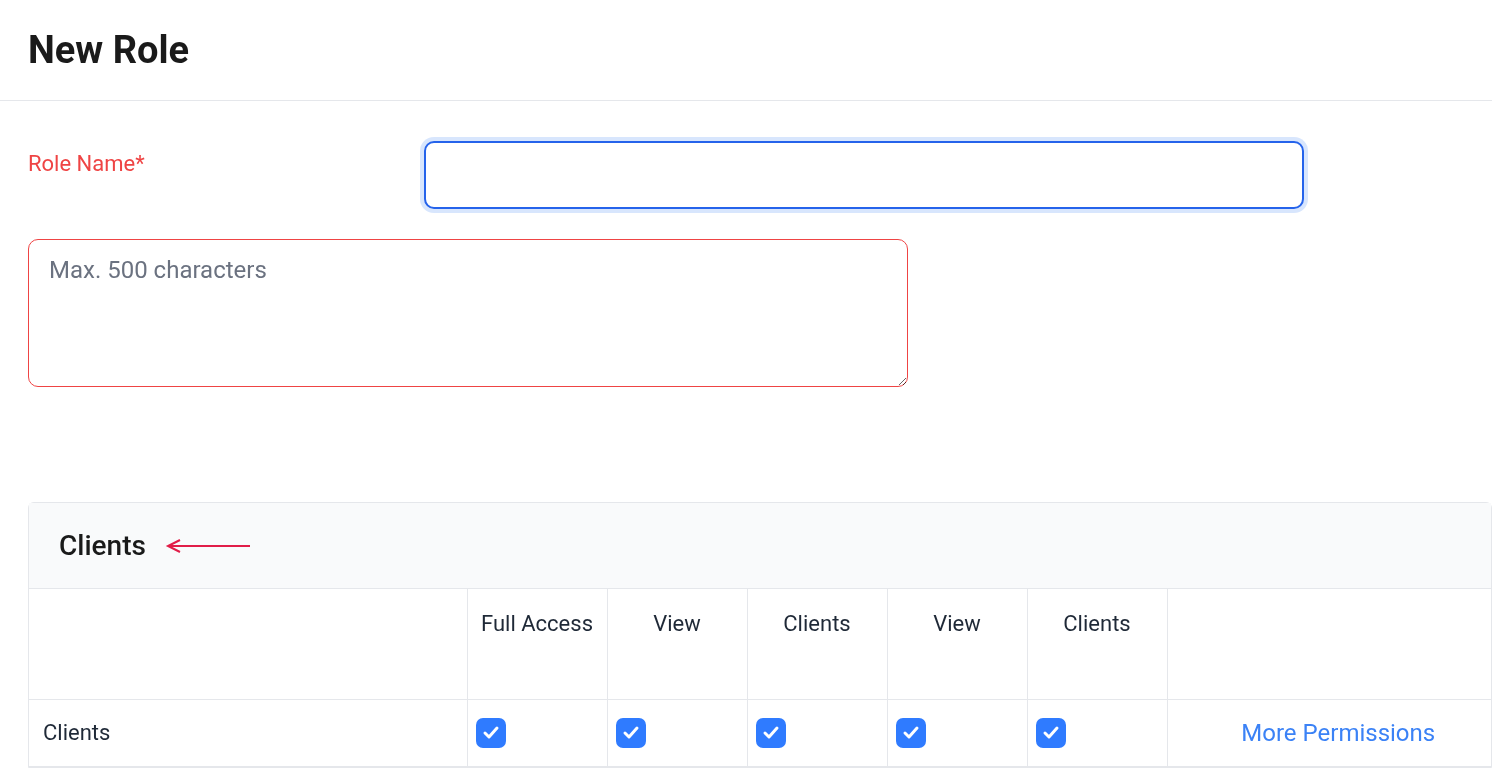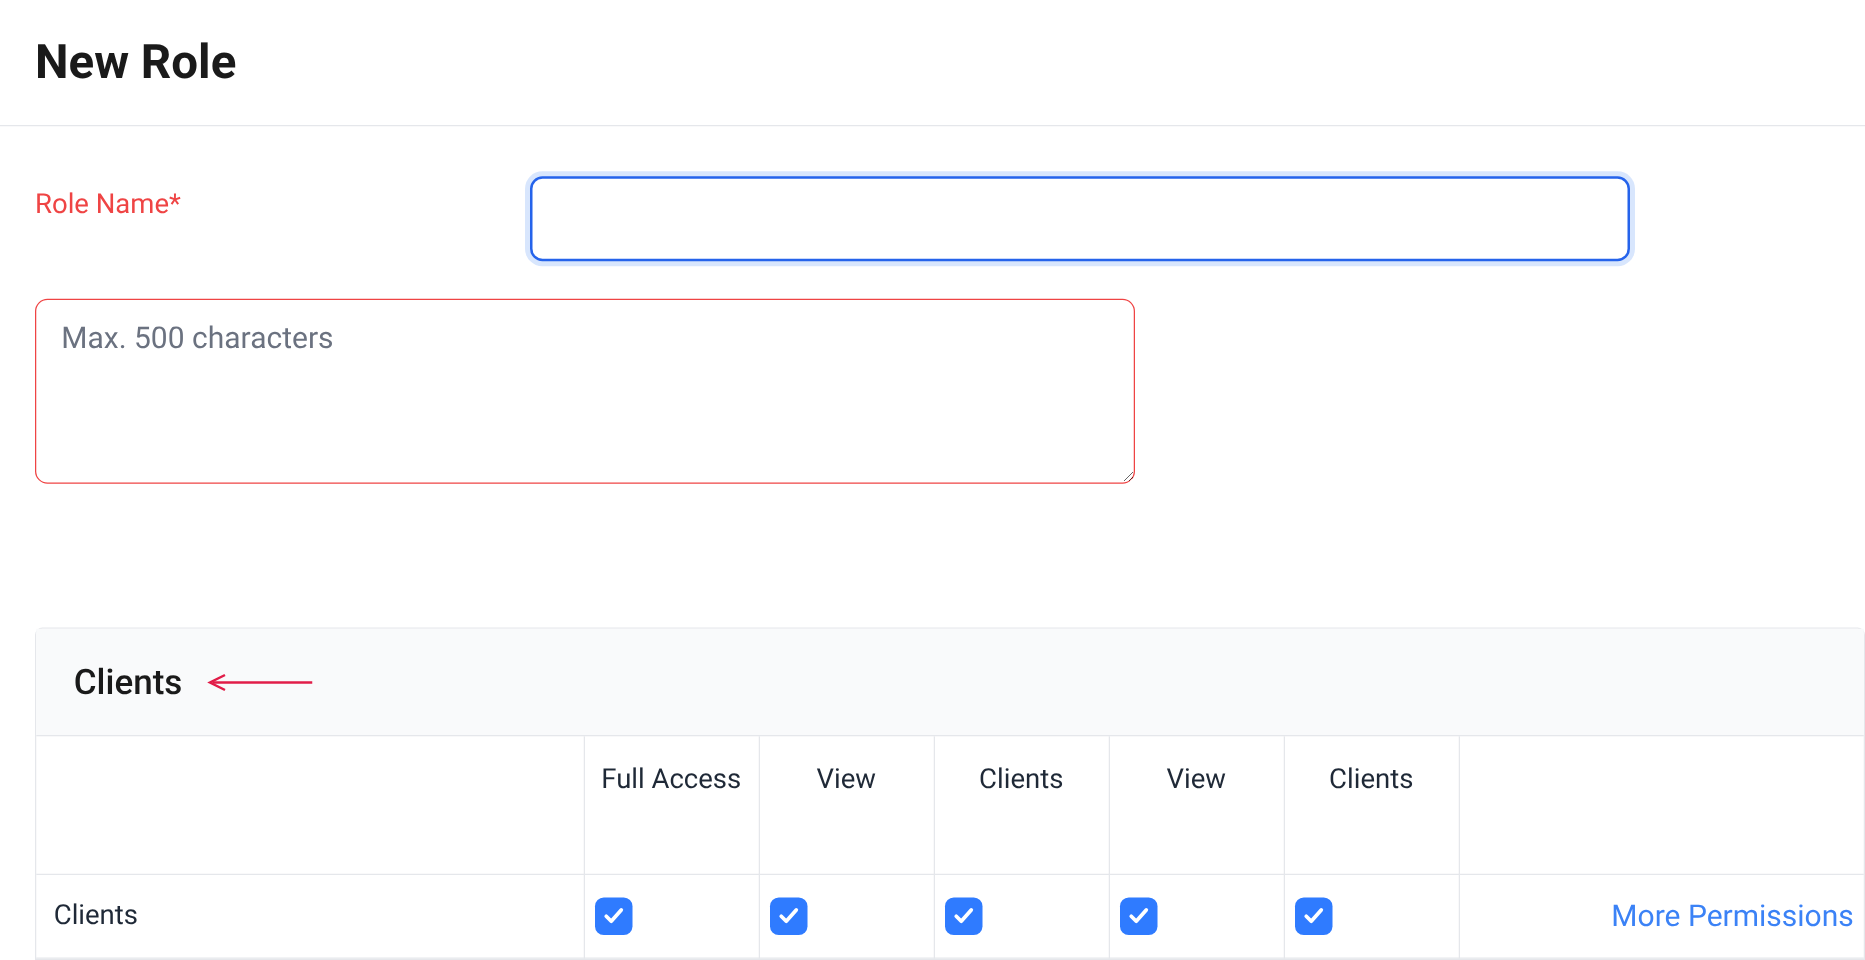--- a/index.html
+++ b/index.html
@@ -132,21 +132,21 @@
   .checkbox svg { display: block; }
   .more-link {
     color: #3b82f6;
     font-size: 24px;
     text-decoration: none;
     cursor: pointer;
     padding-left: 8px;
     display: inline-block;
   }
   .perm-table td.more-cell {
-    text-align: right;
+    text-align: center;
     padding-left: 18px;
   }
 </style>
 </head>
 <body>
 
 <h1 class="page-title">New Role</h1>
 <hr class="divider">
 
 <div class="form-area">

